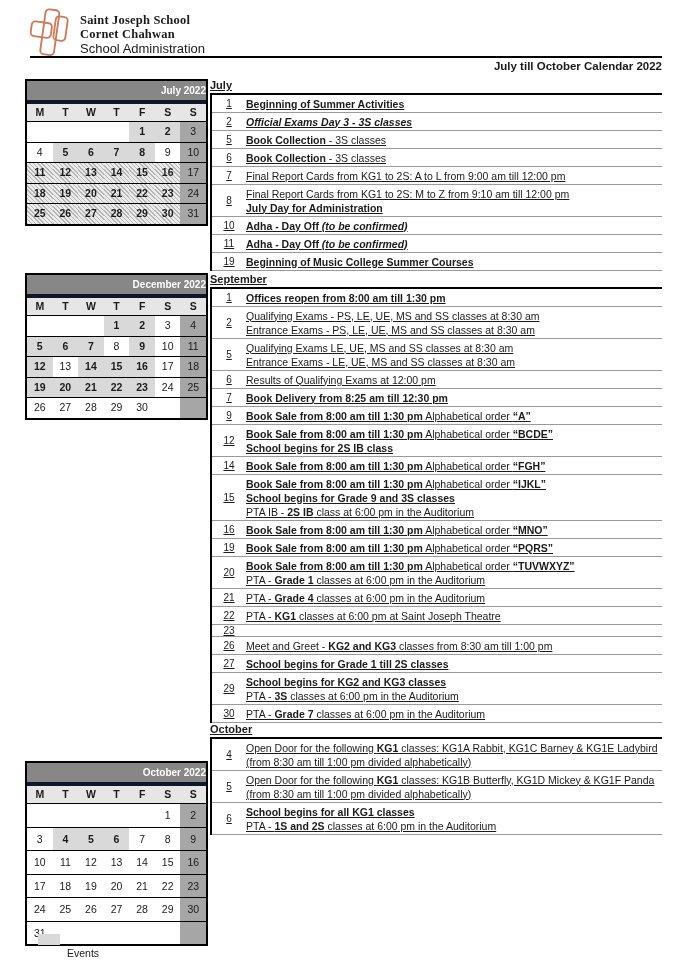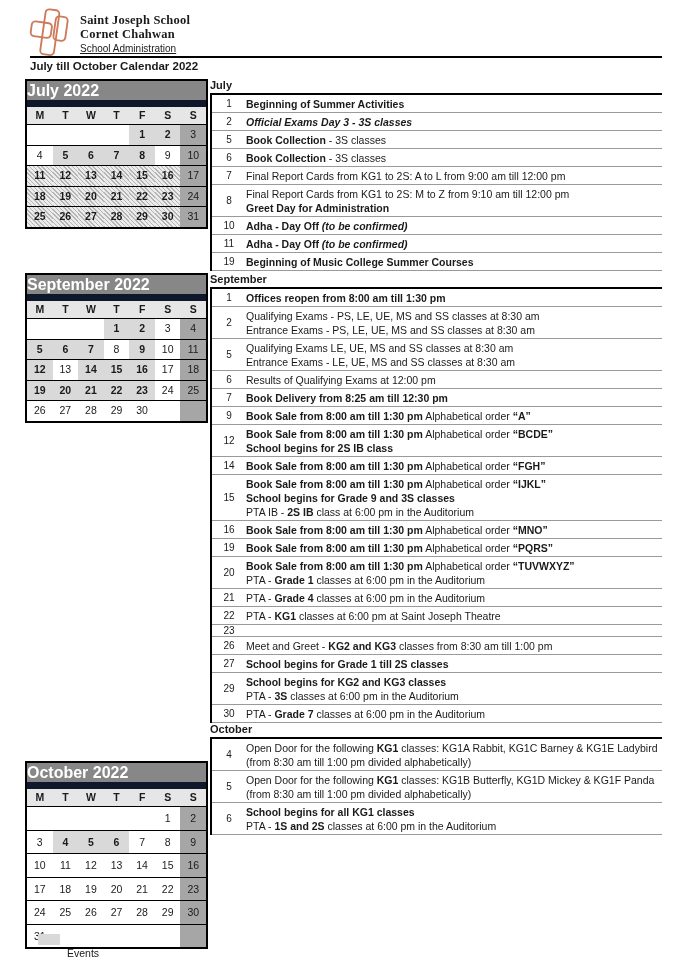--- a/index.html
+++ b/index.html
@@ -4,43 +4,43 @@
 <style>
   html,body{margin:0;padding:0;}
   body{width:678px;height:960px;position:relative;background:#fff;
        font-family:"Liberation Sans",sans-serif;color:#1a1a1a;overflow:hidden;}
 
   
   .logo{position:absolute;left:28px;top:8px;width:48px;height:50px;}
   .school{position:absolute;left:80px;top:13px;}
   .school .s1,.school .s2{font-family:Liberation Serif, serif;font-weight:bold;
        font-size:12.5px;line-height:14px;letter-spacing:.2px;}
-  .school .s3{font-size:10px;line-height:15px;text-decoration:underline;}
+  .school .s3{font-size:13px;line-height:15px;}
   .hrule{position:absolute;left:30px;top:56px;width:632px;height:2px;background:#000;}
-  .calhdr{position:absolute;left:30px;top:60px;width:632px;text-align:left;
+  .calhdr{position:absolute;left:30px;top:60px;width:632px;text-align:right;
        font-weight:bold;font-size:11.5px;}
 
   
   .cal{position:absolute;left:25px;width:183px;border:2px solid #000;background:#fff;box-sizing:border-box;}
   .cal-m0{top:79px;} .cal-m1{top:273px;} .cal-m2{top:753px;margin-top:8px;}
-  .cal-title{background:#878787;color:#fff;font-weight:bold;text-align:left;
-       font-size:16px;height:19px;line-height:19px;border-bottom:7px solid #0f172a;}
+  .cal-title{background:#878787;color:#fff;font-weight:bold;text-align:right;
+       font-size:10px;height:19px;line-height:19px;border-bottom:4px solid #0f172a;}
   .cal-head{display:flex;background:#e6e6e6;border-bottom:1px solid #000;}
   .cal-head div{flex:1;text-align:center;font-weight:bold;font-size:10.5px;height:17px;line-height:17px;}
   .cal-week{display:flex;border-bottom:1px solid #000;height:19.5px;}
   .cal-week:last-child{border-bottom:none;}
   .cal-m2 .cal-week{height:22.5px;}
   .cal-cell{flex:1;text-align:center;font-size:10.5px;line-height:19.5px;}
   .cal-m2 .cal-cell{line-height:22.5px;}
   .ct-e{background:#d9d9d9;font-weight:bold;}
   .ct-h{background:repeating-linear-gradient(45deg,#b5b5b5 0 1px,#ececec 1px 3px);font-weight:bold;}
   .ct-s{background:#a6a6a6;}
 
   
-  .evlist{position:absolute;left:210px;width:452px;box-sizing:border-box;}
+  .evlist{position:absolute;left:210px;width:452px;box-sizing:border-box;text-decoration:underline;}
   .ev-m0{top:78px;} .ev-m1{top:272px;} .ev-m2{top:722px;}
   .evlist-title{font-weight:bold;font-size:11px;line-height:14px;padding-bottom:1px;}
   .evlist-rows{border-left:2px solid #000;border-top:2px solid #000;}
   .evrow{display:flex;align-items:center;border-bottom:1px solid #9a9a9a;}
   .evday{width:34px;flex:none;text-align:center;font-size:10px;}
   .evtext{flex:1;font-size:10.5px;line-height:14px;padding:1.5px 4px 1.5px 0;}
   .b{font-weight:bold;} .i{font-style:italic;}
 
   
   .legend{position:absolute;left:38px;top:920px;}
@@ -121,21 +121,21 @@
       <div class="cal-cell ct-h">25</div>
       <div class="cal-cell ct-h">26</div>
       <div class="cal-cell ct-h">27</div>
       <div class="cal-cell ct-h">28</div>
       <div class="cal-cell ct-h">29</div>
       <div class="cal-cell ct-h">30</div>
       <div class="cal-cell ct-s">31</div>
     </div>
   </div>
 <div class="cal cal-m1">
-    <div class="cal-title">September 2022</div>
+    <div class="cal-title">December 2022</div>
     <div class="cal-head">
       <div>M</div>
       <div>T</div>
       <div>W</div>
       <div>T</div>
       <div>F</div>
       <div>S</div>
       <div>S</div>
     </div>
     <div class="cal-week">
@@ -281,21 +281,21 @@
       <div class="evrow">
         <div class="evday">7</div>
         <div class="evtext">
           <div class="evline"><span class="">Final Report Cards from KG1 to 2S: A to L from 9:00 am till 12:00 pm</span></div>
         </div>
       </div>
       <div class="evrow">
         <div class="evday">8</div>
         <div class="evtext">
           <div class="evline"><span class="">Final Report Cards from KG1 to 2S: M to Z from 9:10 am till 12:00 pm</span></div>
-          <div class="evline"><span class="b ">Greet Day for Administration</span></div>
+          <div class="evline"><span class="b ">July Day for Administration</span></div>
         </div>
       </div>
       <div class="evrow">
         <div class="evday">10</div>
         <div class="evtext">
           <div class="evline"><span class="b ">Adha - Day Off </span><span class="b i">(to be confirmed)</span></div>
         </div>
       </div>
       <div class="evrow">
         <div class="evday">11</div>

